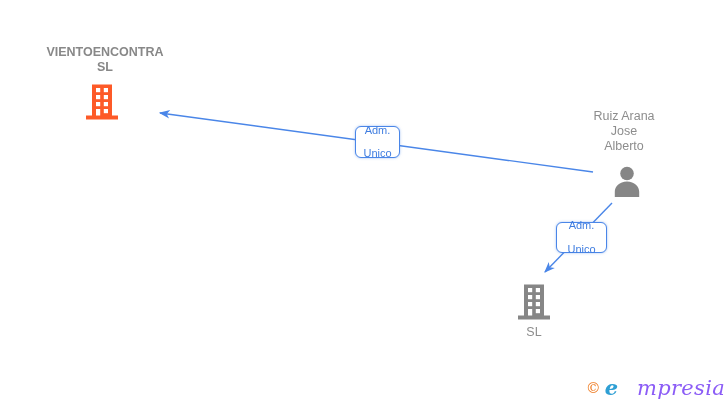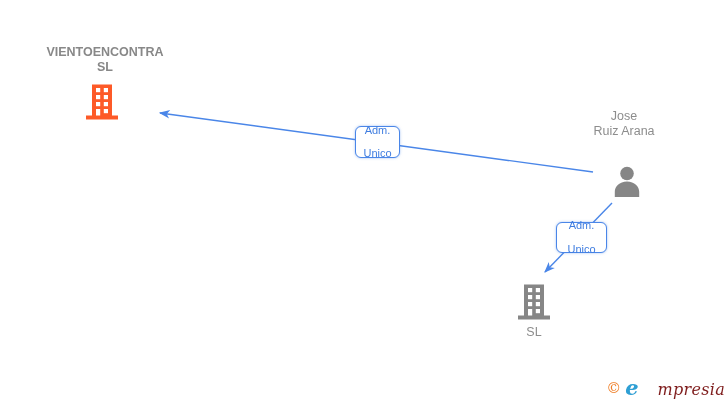--- a/index.html
+++ b/index.html
@@ -80,22 +80,22 @@
     font-size: 15px;
     margin-right: 4px;
     vertical-align: 2px;
   }
   .logo-e {
     color: #2e9fd4;
     font-size: 21px;
     font-weight: bold;
   }
   .logo-rest {
-    color: #7f1d1d;
-    font-size: 16px;
+    color: #8b5cf6;
+    font-size: 21px;
     margin-left: -1px;
     letter-spacing: 0.3px;
     padding-left: 20px;
   }
 </style>
 </head>
 <body>
 
 <div class="canvas">
 
@@ -122,22 +122,23 @@
       <rect x="11" y="11" width="4.2" height="4.2" fill="#ffffff"></rect>
       <rect x="18.8" y="11" width="4.2" height="4.2" fill="#ffffff"></rect>
       <rect x="11" y="18" width="4.2" height="4.2" fill="#ffffff"></rect>
       <rect x="18.8" y="18" width="4.2" height="4.2" fill="#ffffff"></rect>
       <rect x="11" y="25" width="4.2" height="6.5" fill="#ffffff"></rect>
       <rect x="18.8" y="25" width="4.2" height="4.2" fill="#ffffff"></rect>
     </svg>
   </div>
 
   <div class="entity-label" id="label-ruiz">
+    <span class="lbl-line">Ruiz Arana</span>
     <span class="lbl-line">Jose</span>
-    <span class="lbl-line">Ruiz Arana</span>
+    <span class="lbl-line">Alberto</span>
   </div>
   <div class="entity-icon icon-gray" id="icon-ruiz">
     <svg viewBox="0 0 32 31" width="32" height="31" aria-hidden="true">
       <circle cx="16" cy="7.5" r="6.8" fill="currentColor"></circle>
       <path d="M16 15.5 c-7.6 0 -12.2 5.2 -12.2 10.3 L3.8 31 l24.4 0 l0 -5.2 c0 -5.1 -4.6 -10.3 -12.2 -10.3 z" fill="currentColor"></path>
     </svg>
   </div>
 
   <div class="entity-icon icon-gray" id="icon-dujos">
     <svg viewBox="0 0 34 36" width="34" height="36" aria-hidden="true">

